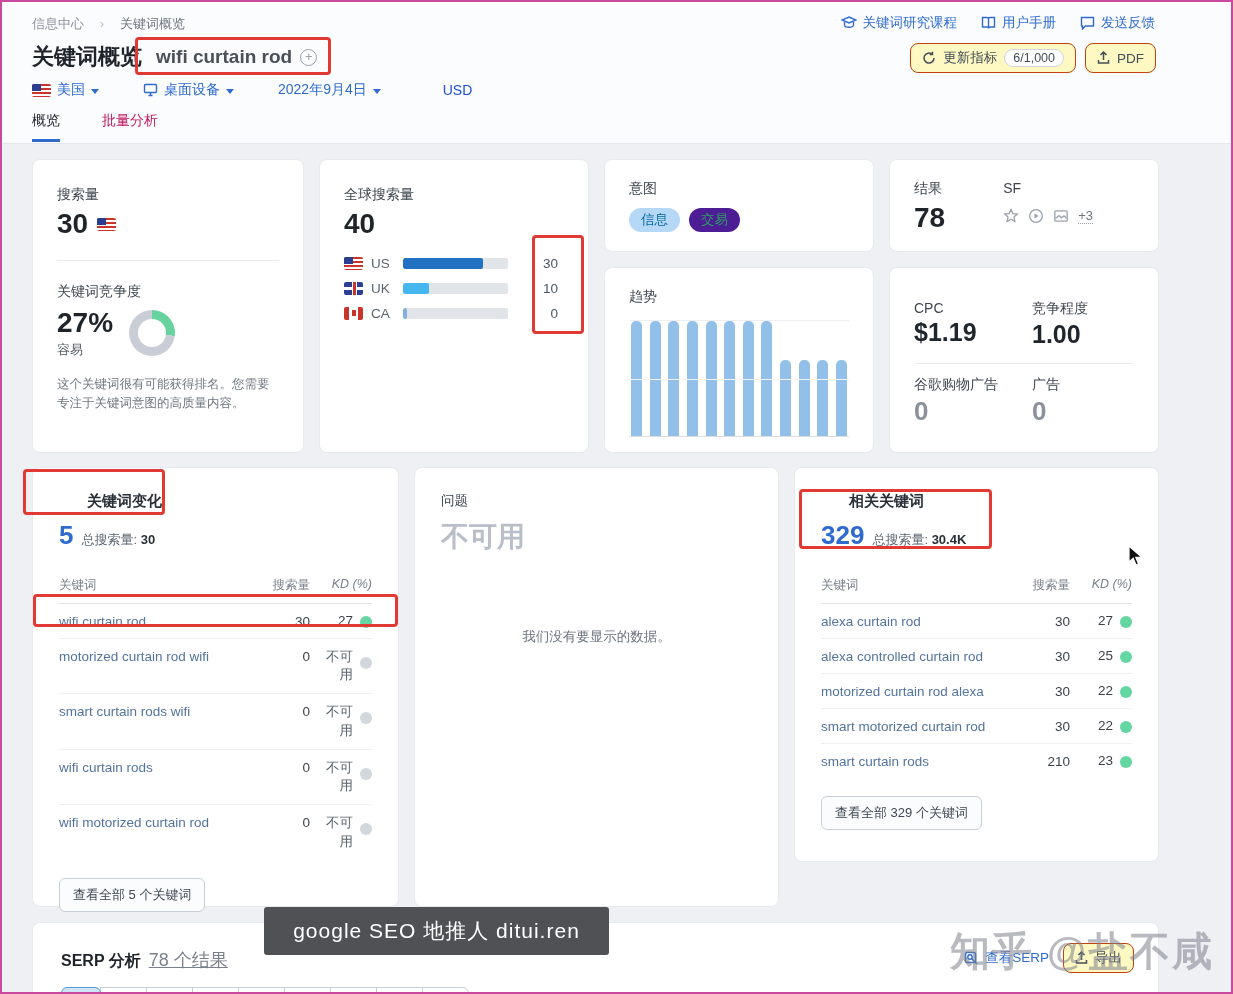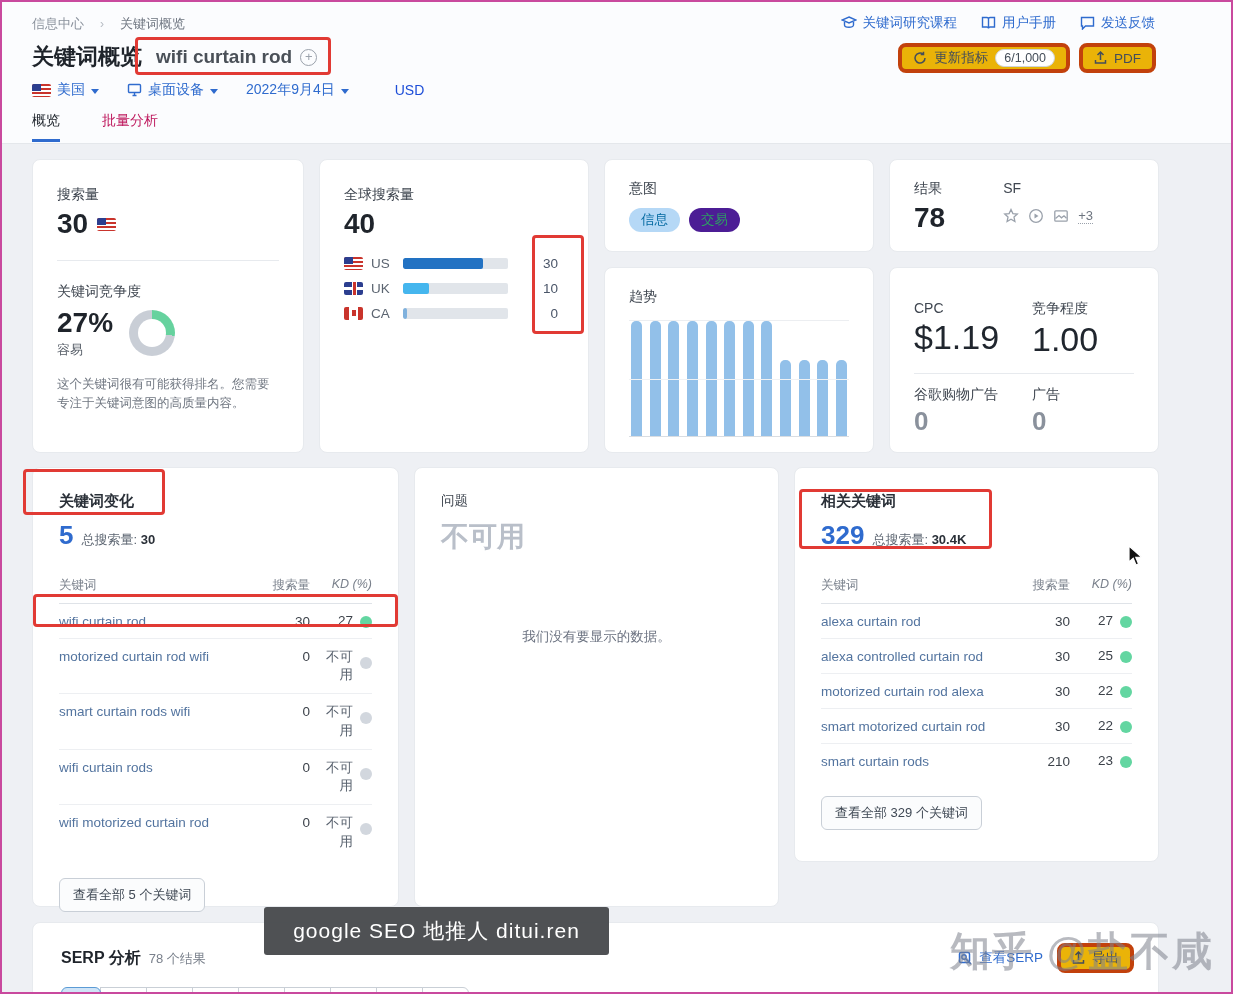--- a/index.html
+++ b/index.html
@@ -17,23 +17,23 @@
   .breadcrumb { position:absolute; left:30px; top:13px; font-size:13px; color:#8a919c; display:flex; gap:16px; align-items:center; }
   .breadcrumb .sep { color:#b6bcc4; font-size:12px; }
   .breadcrumb .crumb2 { color:#6e7580; }
   .toplinks { position:absolute; right:76px; top:12px; display:flex; gap:24px; font-size:13.5px; color:#2f6bce; align-items:center; }
   .toplink { display:flex; gap:6px; align-items:center; cursor:pointer; }
   .title-row { position:absolute; left:30px; top:40px; display:flex; align-items:center; }
   .page-title { font-size:22px; font-weight:bold; color:#1f242b; }
   .kw-box { margin-left:14px; font-size:19px; font-weight:bold; color:#4a5058; display:flex; align-items:center; gap:8px; }
   .plus-circle { width:17px; height:17px; border:1.5px solid #9aa1ab; border-radius:50%; color:#9aa1ab; font-size:13px; line-height:14px; text-align:center; font-weight:normal; }
   .hdr-buttons { position:absolute; right:75px; top:41px; display:flex; gap:9px; }
-  .btn { display:flex; align-items:center; gap:7px; background:#eab308; border:4px solid #c2410c; border-radius:8px; height:30px; padding:0 11px; font-size:13.5px; color:#454e59; cursor:pointer; }
+  .btn { display:flex; align-items:center; gap:7px; background:#fef9c3; border:1px solid #c2410c; border-radius:8px; height:30px; padding:0 11px; font-size:13.5px; color:#454e59; cursor:pointer; }
   .pill { background:#fff; border:1px solid #cfd5db; border-radius:11px; padding:1px 8px; font-size:12.5px; color:#454e59; }
-  .filters { position:absolute; left:30px; top:79px; display:flex; gap:28px; align-items:center; font-size:14px; color:#2f6bce; }
+  .filters { position:absolute; left:30px; top:79px; display:flex; gap:44px; align-items:center; font-size:14px; color:#2f6bce; }
   .filter { display:flex; align-items:center; gap:6px; cursor:pointer; }
   .chev { width:0; height:0; border-left:4px solid transparent; border-right:4px solid transparent; border-top:5px solid #2f6bce; margin-top:2px; }
   .usd { color:#1d4ed8; margin-left:18px; }
   .tabs { position:absolute; left:30px; top:110px; display:flex; gap:42px; font-size:14px; }
   .tab { padding-bottom:9px; color:#be185d; cursor:pointer; }
   .tab.active { color:#20262e; border-bottom:3px solid #2f6bce; }
   
   .card { position:absolute; background:#fff; border:1px solid #e7eaee; border-radius:8px; }
   .card-label { font-size:14px; color:#3f4650; }
   .big { font-size:28px; font-weight:bold; color:#1f242b; }
@@ -75,28 +75,28 @@
   .trend-area::before { content:""; position:absolute; left:0; right:0; top:50%; border-top:1px solid #f0f2f4; }
   .tbar { width:11px; background:#92c0e9; border-radius:5px 5px 0 0; }
   
   #card-results { left:887px; top:157px; width:270px; height:93px; padding:20px 24px; display:flex; gap:58px; }
   .sf-icons { display:flex; gap:9px; align-items:center; margin-top:12px; color:#9aa1ab; }
   .sf-more { font-size:13px; color:#6e7580; border-bottom:1px dotted #9aa1ab; }
   
   #card-cpc { left:887px; top:265px; width:270px; height:186px; padding:20px 24px; }
   .two-col { display:flex;margin-top:12px; }
   .two-col > div:first-child { width:118px; }
-  .mid-val { font-size:34px; font-weight:normal; margin-top:2px; }
+  .mid-val { font-size:25px; font-weight:bold; margin-top:2px; }
   .zero { font-size:26px; font-weight:bold; color:#8a919c; margin-top:2px; }
   #card-cpc .divider { margin:14px 0 12px; }
   
   #card-variations { left:30px; top:465px; width:367px; height:440px; padding:24px 26px; }
   #card-questions { left:412px; top:465px; width:365px; height:440px; padding:24px 26px; }
   #card-related { left:792px; top:465px; width:365px; height:395px; padding:24px 26px; }
-  .sec-title { font-size:15px; font-weight:600; color:#2a3038; }
+  .sec-title { font-size:15px; font-weight:600; color:#2a3038;margin-left:28px; }
   .count-row { margin-top:9px; display:flex; align-items:baseline; gap:8px; }
   .count-big { font-size:26px; font-weight:bold; color:#2f6bce; }
   .count-sub { font-size:13px; color:#5b6470; }
   .count-sub b { color:#2a3038; }
   .thead { display:flex; font-size:12.5px; color:#7a818c; margin-top:26px; padding-bottom:9px; border-bottom:1px solid #dfe3e8; }
   .thead .h-kw { flex:1; }
   .thead .h-vol { width:52px; text-align:right; }
   .thead .h-kd { width:62px; text-align:right;font-style:italic; }
   .trow { display:flex; align-items:flex-start; padding:9px 0; border-bottom:1px solid #edeff2; font-size:13.5px; }
   .kw { flex:1; color:#53749f; cursor:pointer; padding-top:1px; }
@@ -107,21 +107,21 @@
   .dot { width:12px; height:12px; border-radius:50%; margin-top:3px; flex:none; }
   .dot.green { background:#63d6a1; }
   .dot.gray { background:#d2d7de; margin-top:9px; }
   .view-all { display:inline-block; margin-top:18px; background:#fbfcfd; border:1px solid #c9cfd7; border-radius:6px; padding:7px 13px; font-size:13px; color:#3f4854; cursor:pointer; }
   .na-big { font-size:28px; font-weight:bold; color:#b9bfc9; margin-top:8px; }
   .empty-msg { position:absolute; left:0; right:0; top:160px; text-align:center; font-size:13.5px; color:#6b7280; }
   
   #card-serp { left:30px; top:920px; width:1127px; height:90px; border-radius:8px 8px 0 0; }
   .serp-title-row { position:absolute; left:28px; top:25px; display:flex; align-items:baseline; gap:8px; }
   .serp-title { font-size:16px; font-weight:bold; color:#1f242b; }
-  .serp-sub { font-size:13px; color:#7a818c; }
+  .serp-sub { font-size:18px; color:#7a818c;text-decoration:underline; }
   .serp-actions { position:absolute; right:24px; top:20px; display:flex; align-items:center; gap:14px; }
   .serp-link { display:flex; align-items:center; gap:6px; color:#2f6bce; font-size:13.5px; cursor:pointer; }
   .seg-strip { position:absolute; left:28px; top:64px; display:flex; }
   .seg { width:47px; height:26px; background:#fff; border:1px solid #c9cfd6; margin-left:-1px; }
   .seg:first-child { background:#cfe4f7; border-color:#5b9bd5; border-radius:6px 6px 0 0; z-index:2; width:40px; margin-left:0; }
   .seg:last-child { border-radius:0 6px 0 0; }
   
   .redbox { position:absolute; border:3px solid #e13a34; border-radius:4px; z-index:40; pointer-events:none; }
   #rb-kw { left:133px; top:35px; width:196px; height:38px; }
   #rb-gv { left:530px; top:233px; width:52px; height:99px; }

